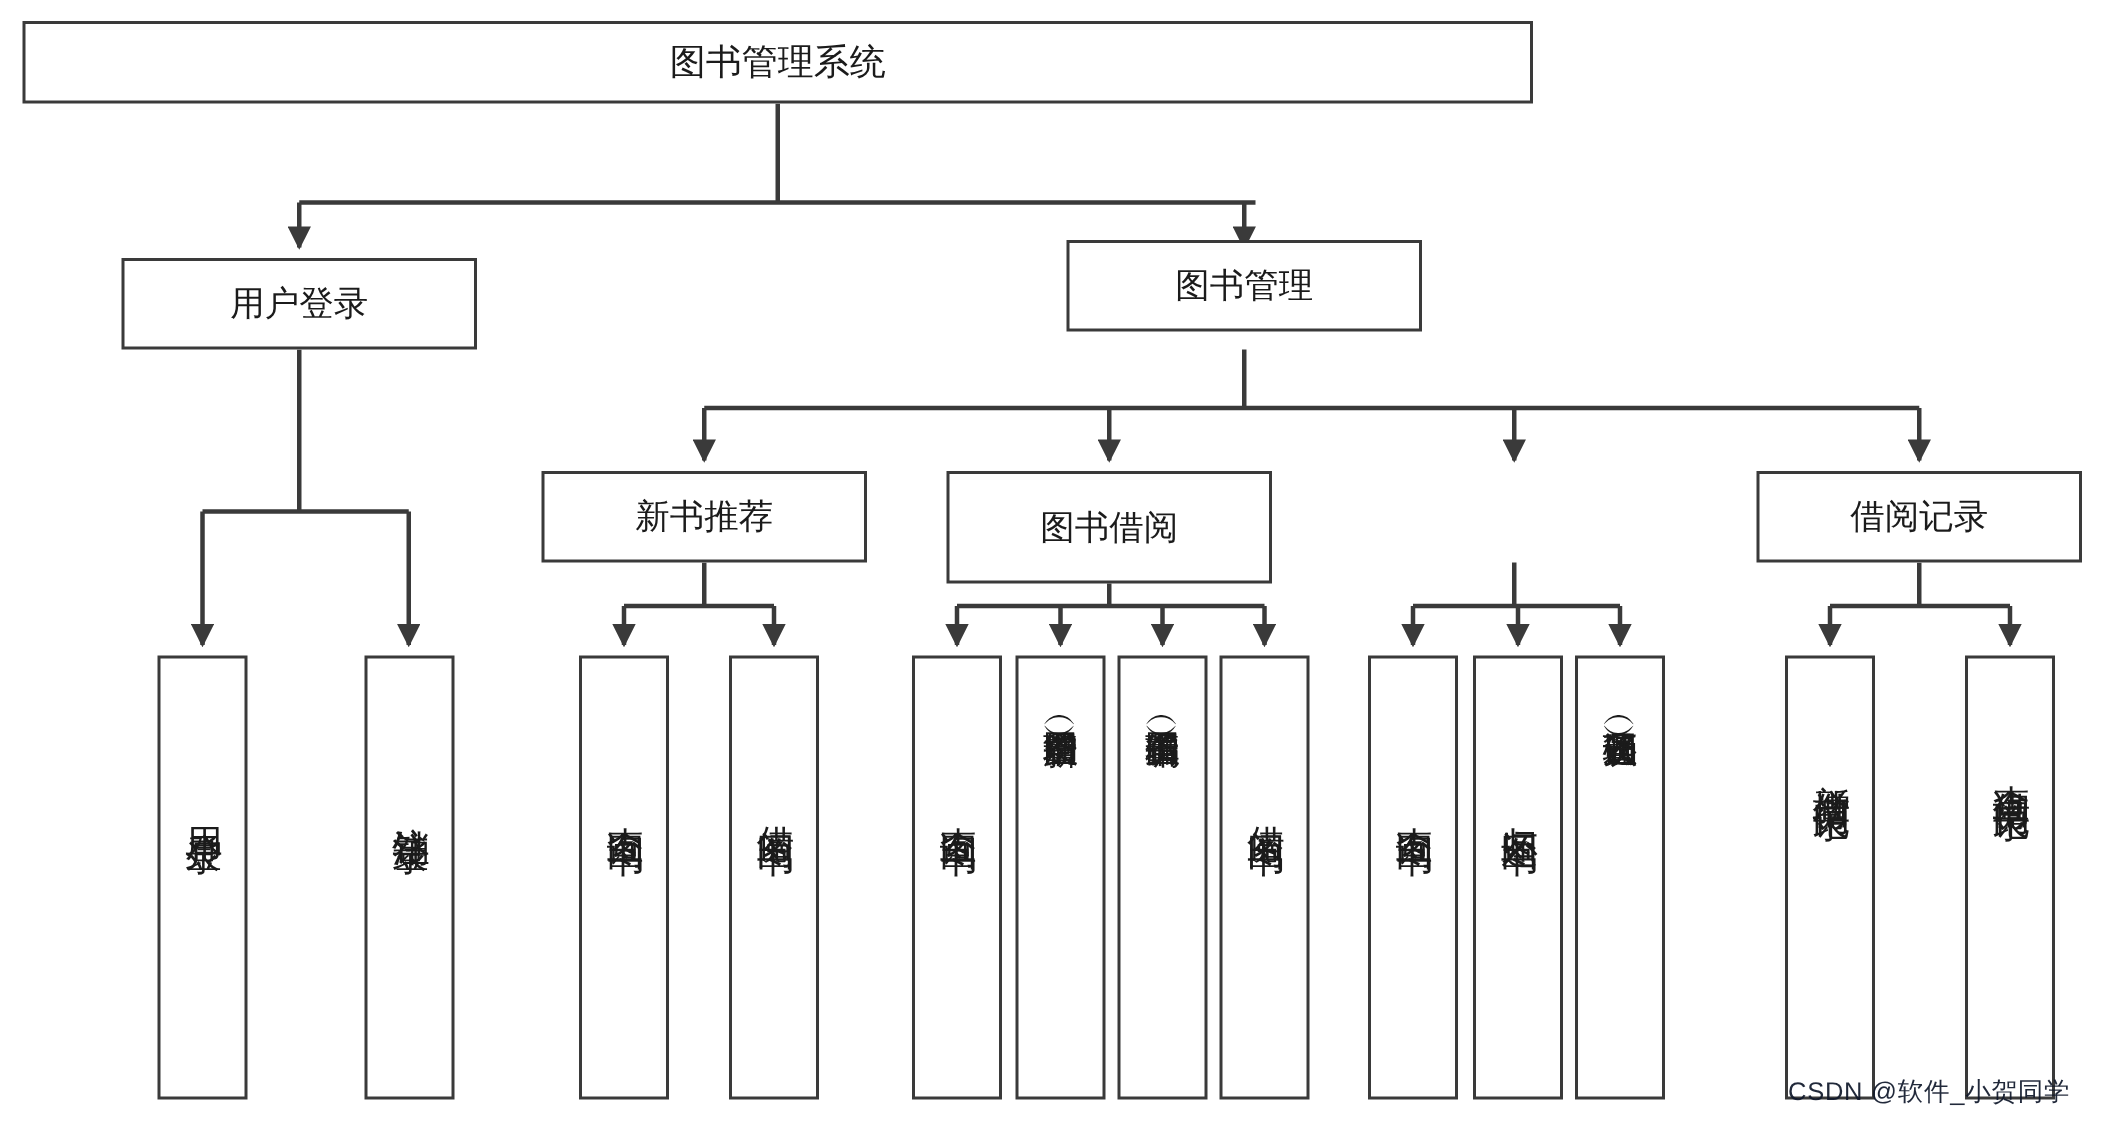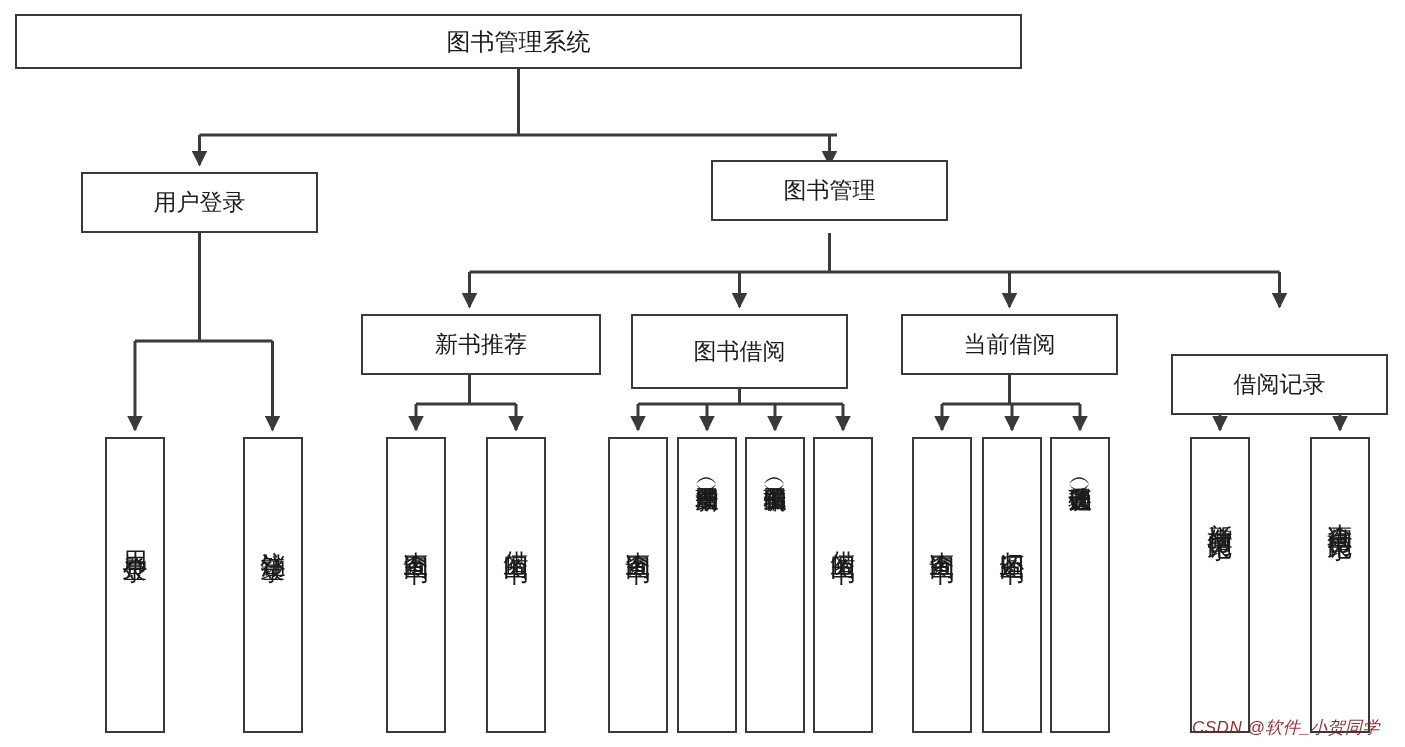--- a/index.html
+++ b/index.html
@@ -127,30 +127,27 @@
     <span class="label">图书管理系统</span>
   </div>
 
   <div class="node horiz" id="n-l2-0" style="left: 81px; top: 172px; width: 237px; height: 61px;">
     <span class="label">用户登录</span>
   </div>
   <div class="node horiz" id="n-l2-1" style="left: 711px; top: 160px; width: 237px; height: 61px;">
     <span class="label">图书管理</span>
   </div>
 
-  <div class="node horiz" id="n-l3-0" style="left: 361px; top: 314px; width: 240px; height: 61px;">
+  <div class="node horiz" id="n-l3-0" style="left: 361px; top: 314px; width: 217px; height: 61px;">
     <span class="label">新书推荐</span>
   </div>
   <div class="node horiz" id="n-l3-1" style="left: 631px; top: 314px; width: 217px; height: 75px;">
     <span class="label">图书借阅</span>
   </div>
-  <div class="node horiz" id="n-l3-2" style="left: 901px; top: 314px; width: 217px; height: 61px;">
-    <span class="label">当前借阅</span>
-  </div>
-  <div class="node horiz" id="n-l3-3" style="left: 1171px; top: 314px; width: 217px; height: 61px; margin-top: 40px;">
+  <div class="node horiz" id="n-l3-3" style="left: 1171px; top: 314px; width: 217px; height: 61px;">
     <span class="label">借阅记录</span>
   </div>
 
   <div class="node vert" id="n-leaf-0" style="left: 105px; top: 437px; width: 60px; height: 296px; padding-top: 92px;">
     <span class="label">用户登录</span>
   </div>
   <div class="node vert" id="n-leaf-1" style="left: 243px; top: 437px; width: 60px; height: 296px; padding-top: 92px;">
     <span class="label">注销登录</span>
   </div>
   <div class="node vert" id="n-leaf-2" style="left: 386px; top: 437px; width: 60px; height: 296px; padding-top: 92px;">
@@ -180,14 +177,14 @@
   <div class="node vert" id="n-leaf-10" style="left: 1050px; top: 437px; width: 60px; height: 296px; padding-top: 31px;">
     <span class="label" style="font-size: 23px; letter-spacing: 0px;">确认归还（管理员）</span>
   </div>
   <div class="node vert" id="n-leaf-11" style="left: 1190px; top: 437px; width: 60px; height: 296px; padding-top: 64px;">
     <span class="label">新增借阅记录</span>
   </div>
   <div class="node vert" id="n-leaf-12" style="left: 1310px; top: 437px; width: 60px; height: 296px; padding-top: 64px;">
     <span class="label">查询借阅记录</span>
   </div>
 
-  <div class="watermark" style="left: 1192px; top: 716px; color: #7f1d1d; font-style: italic;">CSDN @软件_小贺同学</div>
+  <div class="watermark" style="left: 1192px; top: 716px; color: #0f172a;">CSDN @软件_小贺同学</div>
 </div>
 
 </body></html>

